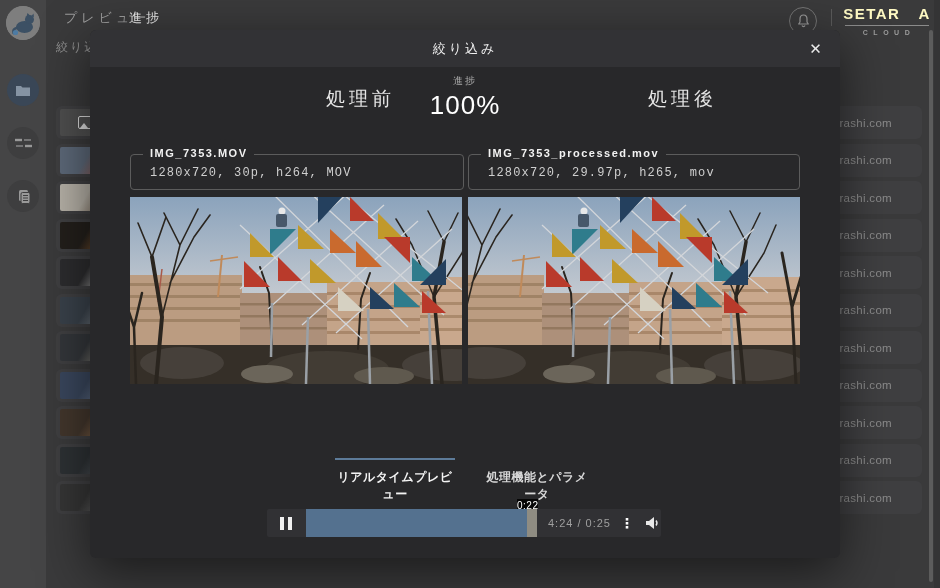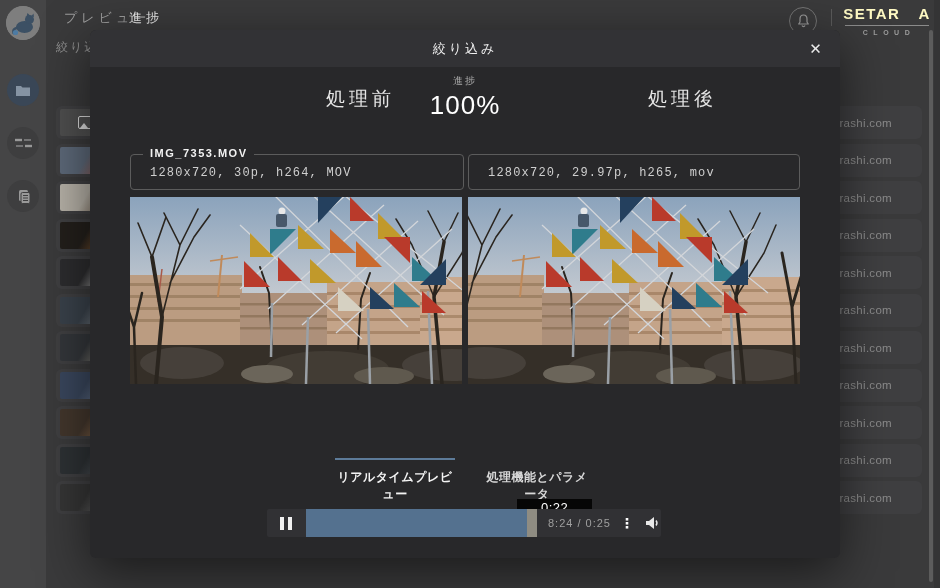--- a/index.html
+++ b/index.html
@@ -63,22 +63,22 @@
   .mtab-inactive{left:392px;top:439px;width:110px;}
   .player{position:absolute;left:177px;top:479px;width:394px;height:28px;background:#313134;
        border-radius:2px;display:flex;align-items:center;}
   .pause-btn{width:42px;height:100%;display:flex;align-items:center;justify-content:center;gap:4px;cursor:pointer;}
   .pause-btn i{display:block;width:4px;height:13px;background:#f0f0f0;}
   .ptrack{position:relative;width:252px;height:28px;background:#8f8c82;cursor:pointer;}
   .pfill{height:100%;background:#54718f;}
   .ptime{margin-left:11px;font-size:11px;letter-spacing:1px;color:#9f9f9f;white-space:nowrap;}
   .pdots{margin-left:9px;color:#fdfdfd;font-size:14px;font-weight:bold;line-height:10px;cursor:pointer;}
   .pvol{margin-left:11px;display:flex;align-items:center;cursor:pointer;}
-  .ptooltip{position:absolute;left:427px;top:469px;background:#060606;color:#fff;font-size:13px;
-       letter-spacing:.5px;padding:1px 24px;}
+  .ptooltip{position:absolute;left:427px;top:469px;background:#060606;color:#fff;font-size:10px;
+       letter-spacing:.5px;padding:1px 0;}
   .hidden-defs{position:absolute;width:0;height:0;overflow:hidden;}
 </style>
 </head>
 <body>
 
 <div class="app">
 
   <span class="tab tab-file">プレビュー</span>
   <span class="tab tab-progress">進捗</span>
   <span class="filter-label">絞り込み</span>
@@ -298,20 +298,21 @@
       <div class="progress-label">進捗</div>
       <div class="progress-value">100%</div>
     </div>
     <div class="col-label col-after">処理後</div>
 
     <div class="file-box fb-left">
       <span class="file-name">IMG_7353.MOV</span>
       <span class="file-specs">1280x720, 30p, h264, MOV</span>
     </div>
     <div class="file-box fb-right">
+      <span class="file-name">IMG_7353_processed.mov</span>
       <span class="file-specs">1280x720, 29.97p, h265, mov</span>
     </div>
 
     <div class="video v-left">
       <svg viewBox="8 0 332 187" preserveAspectRatio="xMidYMid slice">
         <use href="#videoscene"></use>
       </svg>
     </div>
     <div class="video v-right">
       <svg viewBox="44 0 332 187" preserveAspectRatio="xMidYMid slice">
@@ -324,21 +325,21 @@
 
     <div class="ptooltip">0:22</div>
     <div class="player">
       <div class="pause-btn">
           <i></i>
           <i></i>
         </div>
       <div class="ptrack">
         <div class="pfill" style="width: 95.5%;"></div>
       </div>
-      <span class="ptime">8:24 / 0:25</span>
+      <span class="ptime">4:24 / 0:25</span>
       <span class="pdots">⋮</span>
       <span class="pvol">
         <svg width="16" height="14" viewBox="0 0 16 14">
           <polygon points="1,5 4,5 9,1 9,13 4,9 1,9" fill="#e8e8e8"></polygon>
           <path d="M11 4.5 A4 4 0 0 1 11 9.5" fill="none" stroke="#e8e8e8" stroke-width="1.4"></path>
         </svg>
       </span>
     </div>
   </div>
 

